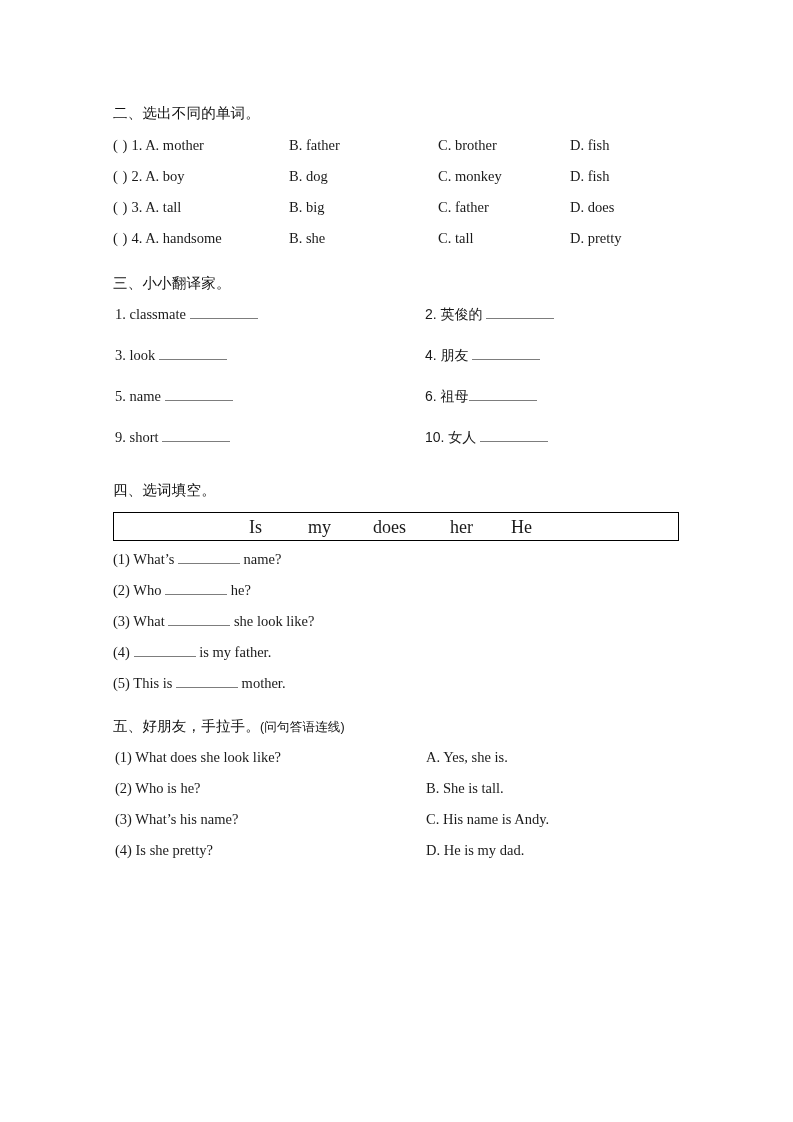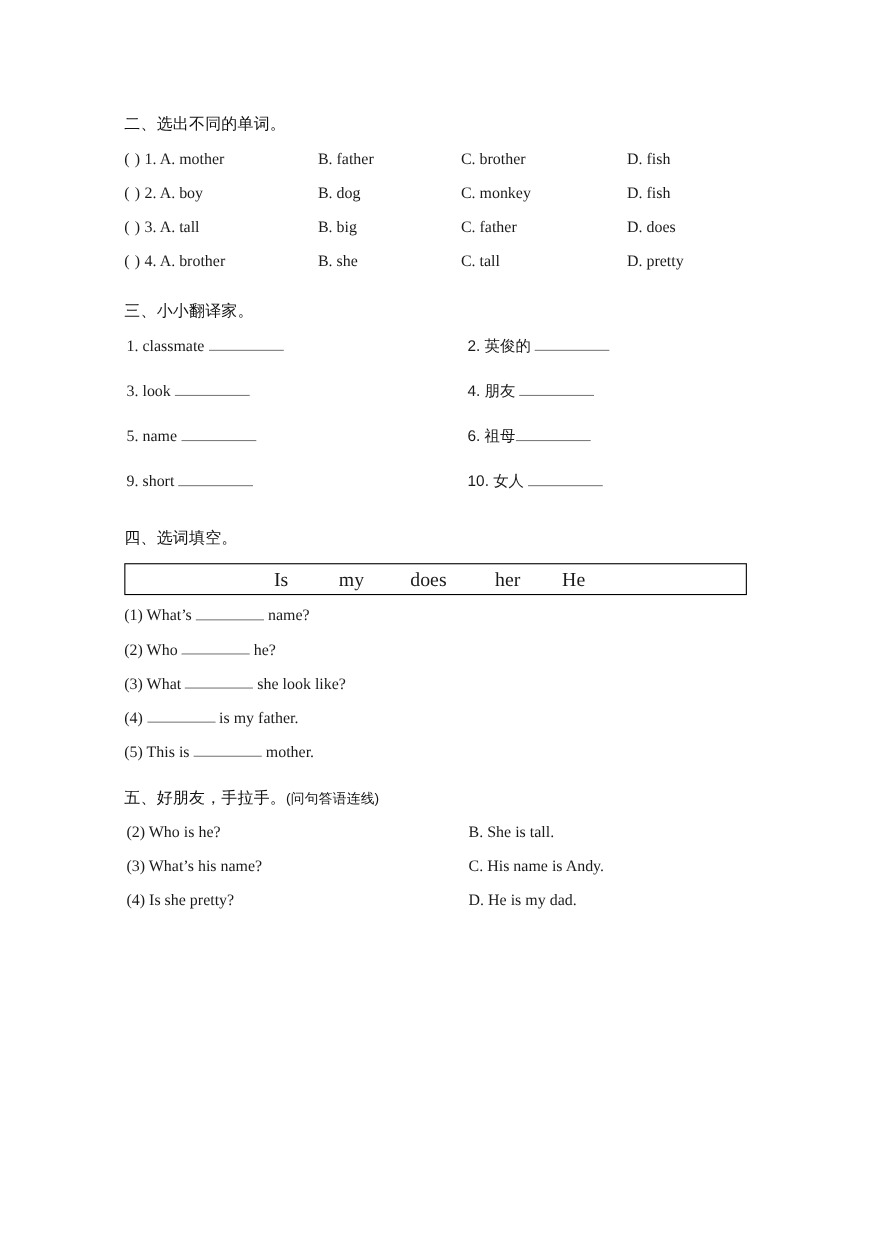--- a/index.html
+++ b/index.html
@@ -45,21 +45,21 @@
   
   .mc-block { margin-top: 14px; }
   .mc-row {
     position: relative;
     height: 31px;
     font-size: 14.5px;
   }
   .mc-row > span { position: absolute; top: 0; white-space: nowrap; }
   .mc-a { left: 0; }
   .mc-b { left: 176px; }
-  .mc-c { left: 306px; }
+  .mc-c { left: 325px; }
   .mc-d { left: 457px; }
   .brackets { letter-spacing: 0.5px; }
 
   
   .tr-block { margin-top: 12px; }
   .tr-row {
     position: relative;
     height: 41px;
     font-size: 14.5px;
   }
@@ -150,21 +150,21 @@
       </div>
 
       <div class="mc-row">
         <span class="mc-a"><span class="brackets">(    )</span> <span>3.</span> <span>A. tall</span></span>
         <span class="mc-b">B. big</span>
         <span class="mc-c">C. father</span>
         <span class="mc-d">D. does</span>
       </div>
 
       <div class="mc-row">
-        <span class="mc-a"><span class="brackets">(    )</span> <span>4.</span> <span>A. brother</span></span>
+        <span class="mc-a"><span class="brackets">(    )</span> <span>4.</span> <span>A. handsome</span></span>
         <span class="mc-b">B. she</span>
         <span class="mc-c">C. tall</span>
         <span class="mc-d">D. pretty</span>
       </div>
 
     </div>
 
     <div class="sec-head" style="margin-top:12px;">三、小小翻译家。</div>
 
     <div class="tr-block">
@@ -235,20 +235,24 @@
         <span class="blank b-md"></span>
         <span>mother.</span>
       </div>
 
     </div>
 
     <div class="sec-head" style="margin-top:10px;"><span>五、好朋友，手拉手。</span><span class="paren">(问句答语连线)</span></div>
 
     <div class="match-block">
 
+      <div class="match-row">
+        <span class="match-q">(1) What does she look like?</span>
+        <span class="match-a">A. Yes, she is.</span>
+      </div>
 
       <div class="match-row">
         <span class="match-q">(2) Who is he?</span>
         <span class="match-a">B. She is tall.</span>
       </div>
 
       <div class="match-row">
         <span class="match-q">(3) What’s his name?</span>
         <span class="match-a">C. His name is Andy.</span>
       </div>

